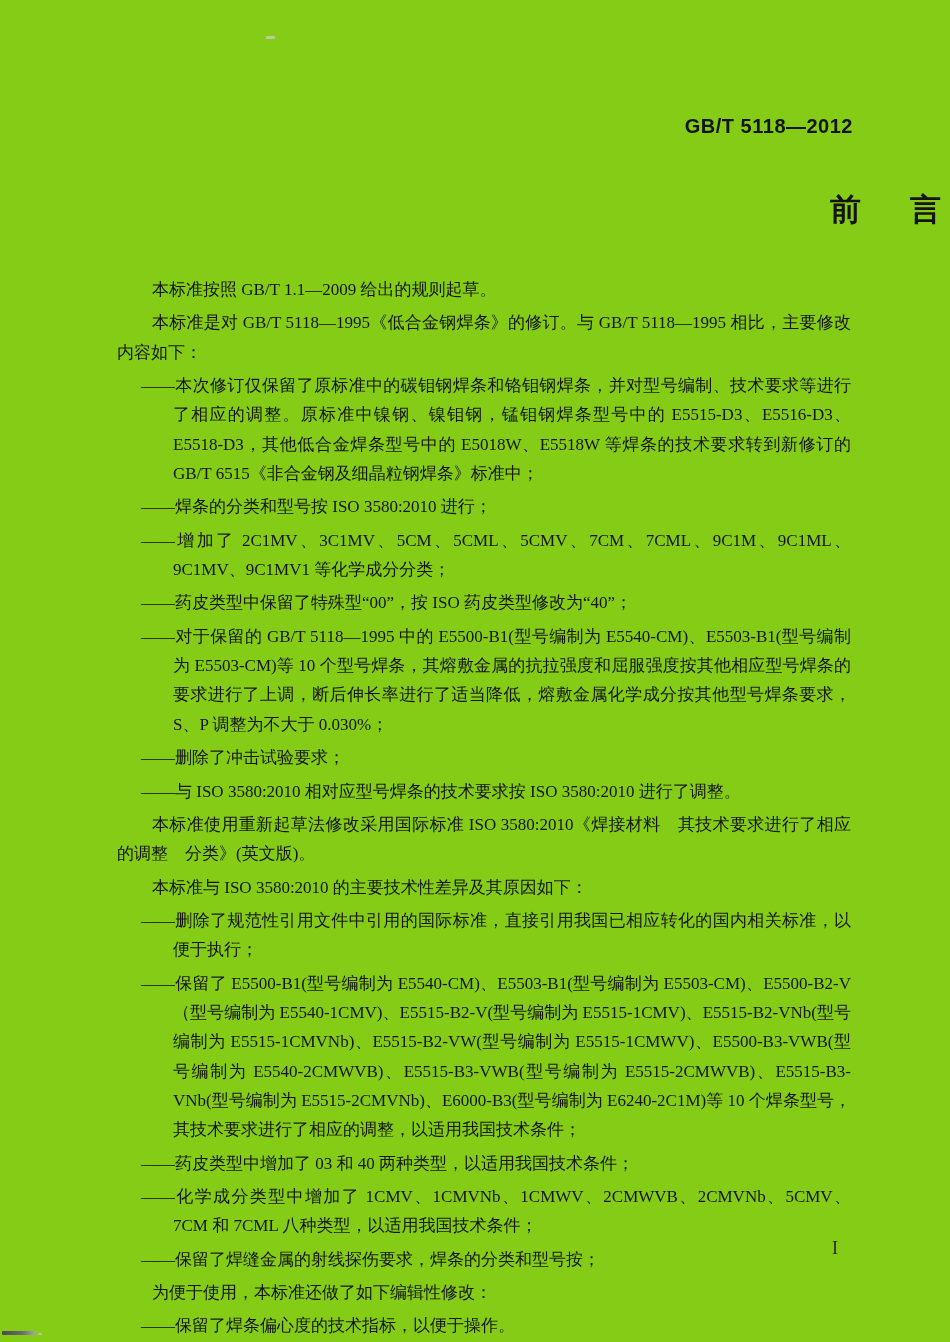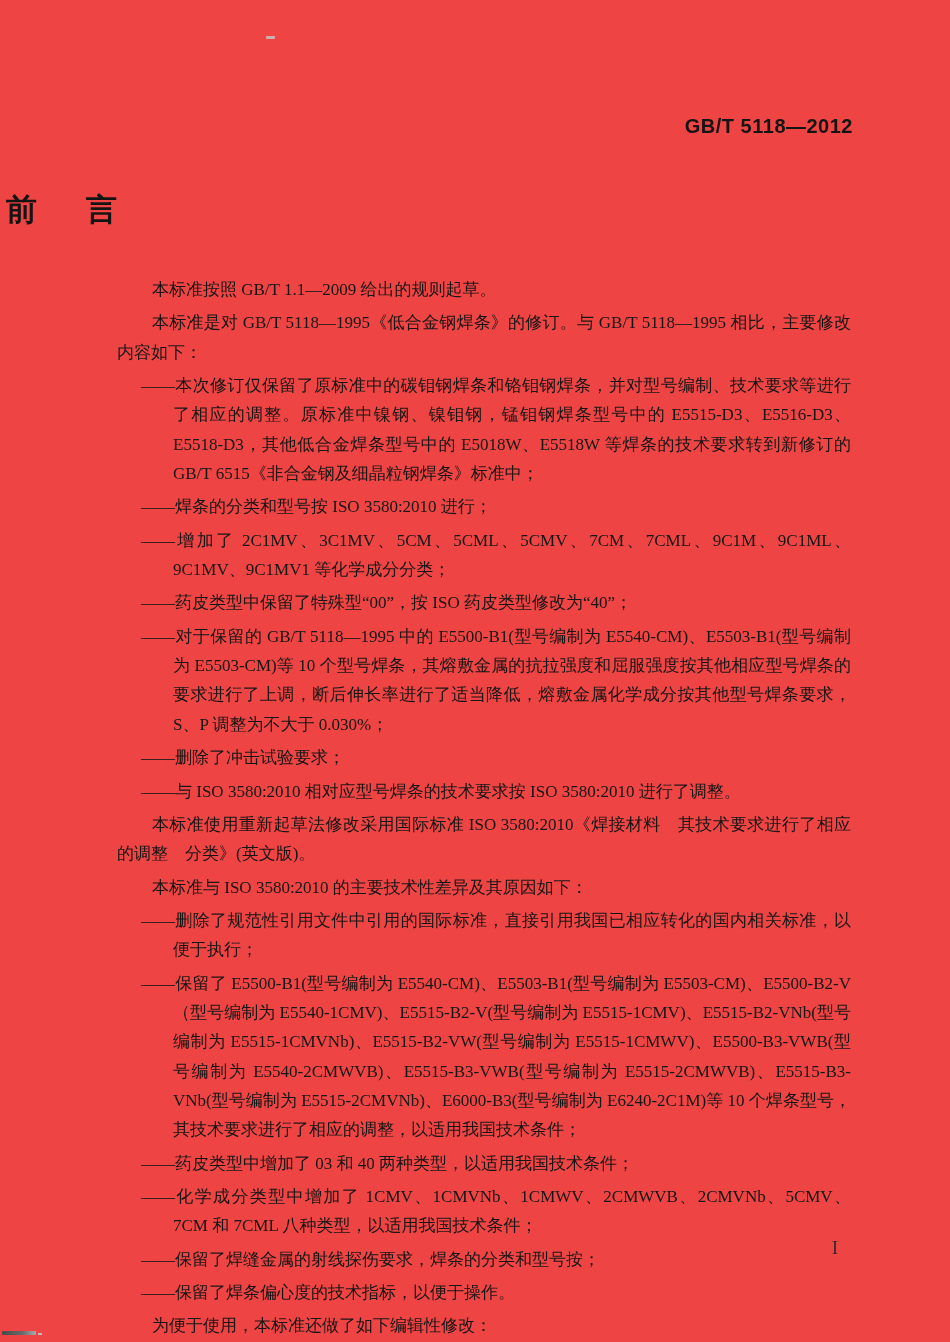--- a/index.html
+++ b/index.html
@@ -4,47 +4,47 @@
 <style>
   html, body {
     margin: 0;
     padding: 0;
     background: #ffffff;
   }
   .page {
     position: relative;
     width: 950px;
     height: 1342px;
-    background: #ef4444;
+    background: #84cc16;
     overflow: hidden;
     color: #161616;
     font-family: "Liberation Serif", "DejaVu Serif", serif;
   }
   .doc-header {
     position: absolute;
     top: 115px;
     right: 97px;
     font-family: "Liberation Sans", "DejaVu Sans", sans-serif;
     font-weight: bold;
     font-size: 20px;
     letter-spacing: 0.5px;
     color: #141414;
     white-space: nowrap;
   }
   .doc-title {
     position: absolute;
     top: 189px;
     left: 0;
     width: 100%;
-    text-align: left;
+    text-align: right;
     font-family: "Liberation Sans", "DejaVu Sans", sans-serif;
     font-weight: bold;
     font-size: 31px;
     letter-spacing: 9px;
-    padding-left: 6px;
+    padding-left: 17px;
     box-sizing: border-box;
     color: #141414;
   }
   .body-block {
     position: absolute;
     top: 271px;
     left: 113px;
     width: 742px;
     font-size: 17px;
     line-height: 29.35px;
@@ -119,22 +119,22 @@
       <p class="blk dash">——对于保留的 GB/T 5118—1995 中的 E5500-B1(型号编制为 E5540-CM)、E5503-B1(型号编制为 E5503-CM)等 10 个型号焊条，其熔敷金属的抗拉强度和屈服强度按其他相应型号焊条的要求进行了上调，断后伸长率进行了适当降低，熔敷金属化学成分按其他型号焊条要求，S、P 调整为不大于 0.030%；</p>
       <p class="blk dash">——删除了冲击试验要求；</p>
       <p class="blk dash">——与 ISO 3580:2010 相对应型号焊条的技术要求按 ISO 3580:2010 进行了调整。</p>
       <p class="blk indent">本标准使用重新起草法修改采用国际标准 ISO 3580:2010《焊接材料　其技术要求进行了相应的调整　分类》(英文版)。</p>
       <p class="blk indent">本标准与 ISO 3580:2010 的主要技术性差异及其原因如下：</p>
       <p class="blk dash">——删除了规范性引用文件中引用的国际标准，直接引用我国已相应转化的国内相关标准，以便于执行；</p>
       <p class="blk dash">——保留了 E5500-B1(型号编制为 E5540-CM)、E5503-B1(型号编制为 E5503-CM)、E5500-B2-V（型号编制为 E5540-1CMV)、E5515-B2-V(型号编制为 E5515-1CMV)、E5515-B2-VNb(型号编制为 E5515-1CMVNb)、E5515-B2-VW(型号编制为 E5515-1CMWV)、E5500-B3-VWB(型号编制为 E5540-2CMWVB)、E5515-B3-VWB(型号编制为 E5515-2CMWVB)、E5515-B3-VNb(型号编制为 E5515-2CMVNb)、E6000-B3(型号编制为 E6240-2C1M)等 10 个焊条型号，其技术要求进行了相应的调整，以适用我国技术条件；</p>
       <p class="blk dash">——药皮类型中增加了 03 和 40 两种类型，以适用我国技术条件；</p>
       <p class="blk dash">——化学成分类型中增加了 1CMV、1CMVNb、1CMWV、2CMWVB、2CMVNb、5CMV、7CM 和 7CML 八种类型，以适用我国技术条件；</p>
       <p class="blk dash">——保留了焊缝金属的射线探伤要求，焊条的分类和型号按；</p>
+      <p class="blk indent">为便于使用，本标准还做了如下编辑性修改：</p>
       <p class="blk dash">——保留了焊条偏心度的技术指标，以便于操作。</p>
-      <p class="blk indent">为便于使用，本标准还做了如下编辑性修改：</p>
       <p class="blk dash">——标准名称改为“热强钢焊条”；</p>
     </div>
 
   <div class="page-number">I</div>
 
   <div class="artifact-bottom"></div>
   <div class="artifact-bottom-dot"></div>
 
 </div>
 

